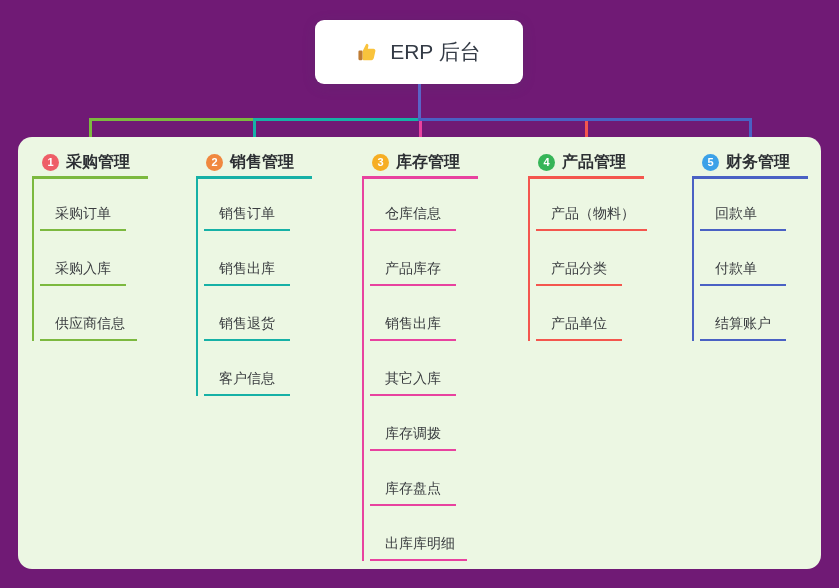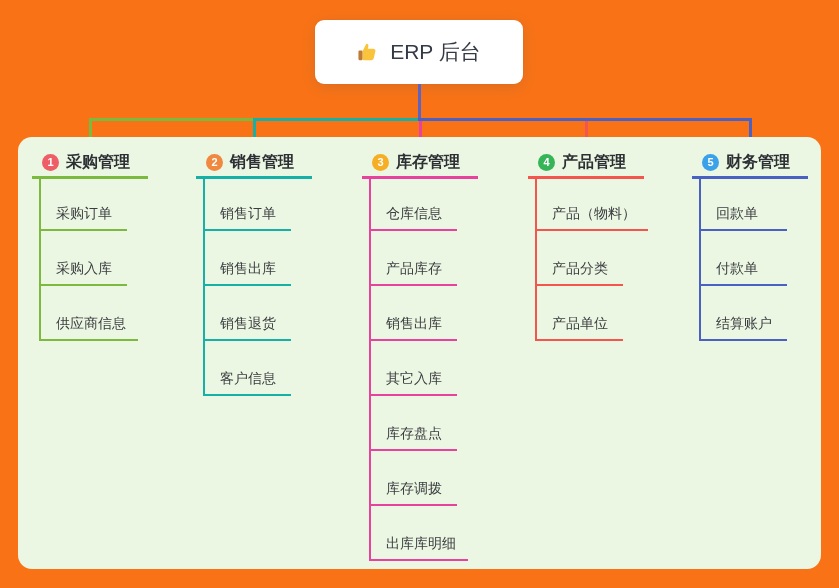--- a/index.html
+++ b/index.html
@@ -1,16 +1,16 @@
 <!DOCTYPE html>
 <html><head>
 <meta charset="utf-8">
 <style>
   html,body{margin:0;padding:0;background:#ffffff;font-family:"Liberation Sans","DejaVu Sans",sans-serif;}
-  .stage{position:relative;width:839px;height:588px;background:#f97316;overflow:hidden;}
+  .stage{position:relative;width:839px;height:588px;background:#701a75;overflow:hidden;}
 
   
   .root-card{position:absolute;left:315px;top:20px;width:208px;height:64px;background:#fff;
     border-radius:9px;box-shadow:0 3px 14px rgba(70,80,100,.16),0 0 2px rgba(0,0,0,.06);
     display:flex;align-items:center;justify-content:center;gap:10px;
     font-size:21px;font-weight:500;color:#333a45;cursor:default;}
   .thumb{display:flex;align-items:center;}
 
   
   .line{position:absolute;}
@@ -18,21 +18,21 @@
   
   .panel{position:absolute;left:18px;top:137px;width:803px;height:432px;border-radius:14px;}
 
   
   .branch{position:absolute;top:0;}
   .btitle{box-sizing:border-box;width:116px;height:42px;padding:11px 0 0 10px;
     border-bottom:3px solid;display:flex;align-items:center;gap:7px;
     font-size:16px;font-weight:bold;color:#2c2f33;white-space:nowrap;}
   .badge{width:17px;height:17px;border-radius:50%;color:#fff;font-size:11px;font-weight:bold;
     display:flex;align-items:center;justify-content:center;flex:0 0 17px;line-height:1;}
-  .children{margin-left:7px;border-left:2px solid;}
+  .children{border-left:2px solid;padding-left:6px;}
   .child{box-sizing:border-box;height:55px;width:max-content;min-width:86px;
     padding:0 12px 6px 15px;border-bottom:2px solid;display:flex;align-items:flex-end;
     font-size:14px;color:#3a3d40;white-space:nowrap;}
   .child:first-child{height:52px;}
 </style>
 </head>
 <body>
 
 <div class="stage">
 
@@ -112,24 +112,24 @@
           <div class="child" style="border-bottom-color: rgb(232, 66, 159);">
             <span>产品库存</span>
           </div>
           <div class="child" style="border-bottom-color: rgb(232, 66, 159);">
             <span>销售出库</span>
           </div>
           <div class="child" style="border-bottom-color: rgb(232, 66, 159);">
             <span>其它入库</span>
           </div>
           <div class="child" style="border-bottom-color: rgb(232, 66, 159);">
-            <span>库存盘点</span>
+            <span>库存调拨</span>
           </div>
           <div class="child" style="border-bottom-color: rgb(232, 66, 159);">
-            <span>库存调拨</span>
+            <span>库存盘点</span>
           </div>
           <div class="child" style="border-bottom-color: rgb(232, 66, 159); text-align: center;">
             <span>出库库明细</span>
           </div>
         </div>
     </div>
 
     <div class="branch" style="left: 510px;">
       <div class="btitle" style="border-bottom-color: rgb(244, 86, 78);">
         <span class="badge" style="background: rgb(54, 181, 88);">4</span>

